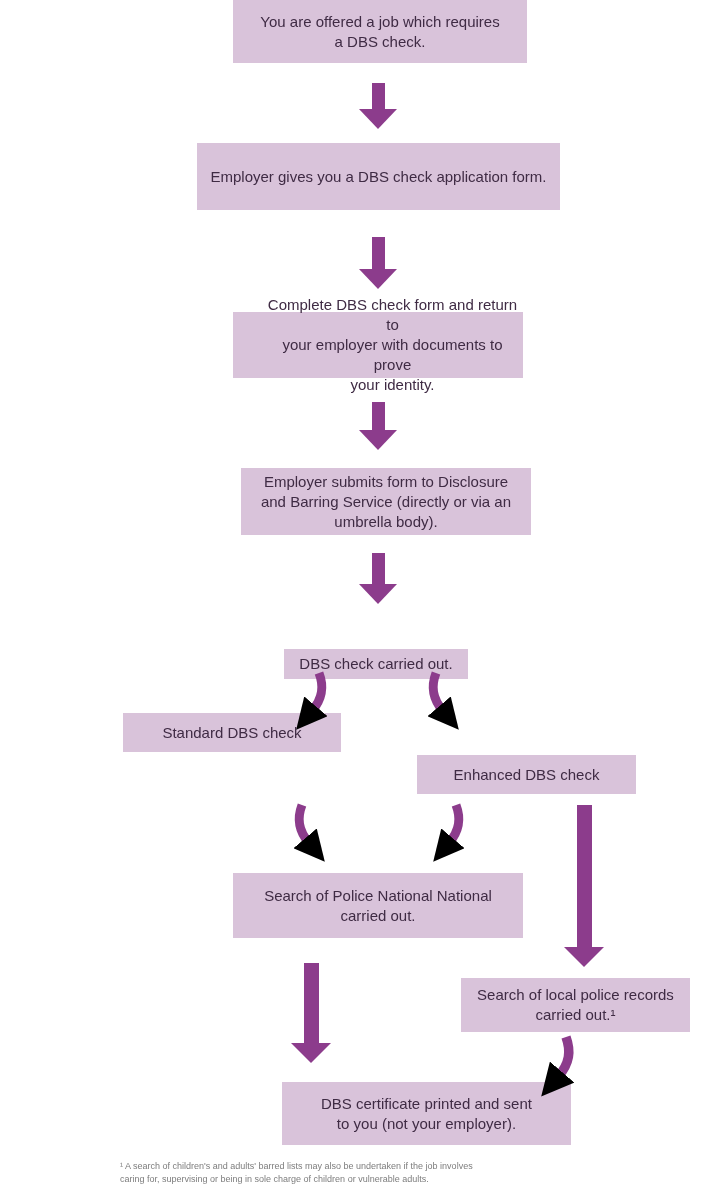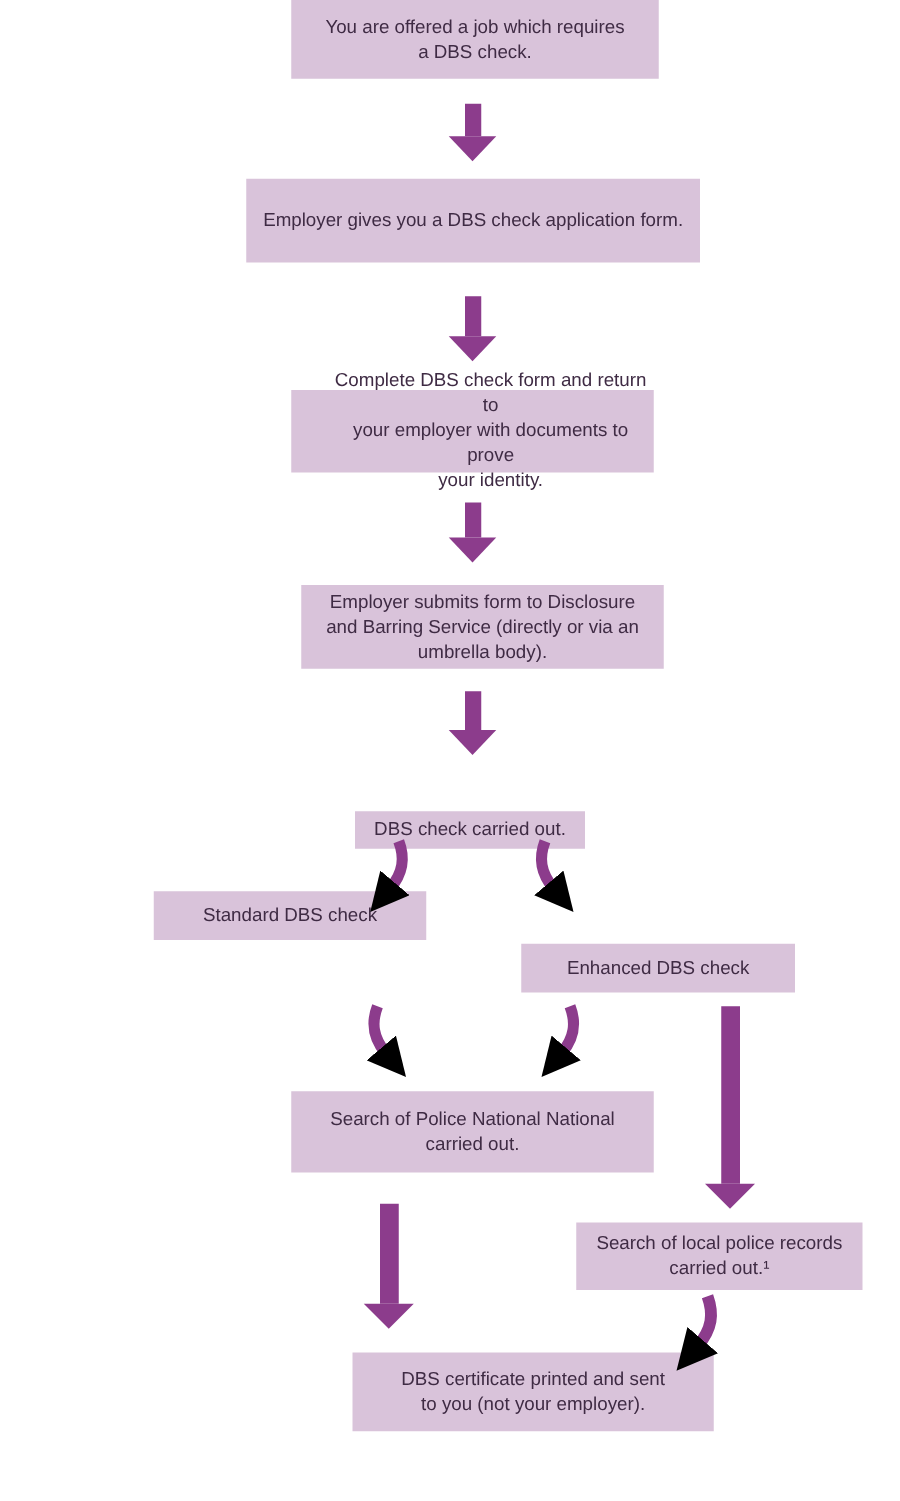--- a/index.html
+++ b/index.html
@@ -133,14 +133,16 @@
   </svg>
 
   <svg class="curve" style="left:420px;top:800px;" width="50" height="66" viewBox="0 0 50 66">
     <path d="M36,5 C41,18 40,30 29,43" fill="none" stroke="currentColor" stroke-width="9" marker-end="url(#ah)"></path>
   </svg>
 
   <svg class="curve" style="left:526px;top:1033px;" width="54" height="64" viewBox="0 0 54 64">
     <path d="M40,4 C45,18 44,30 32,44" fill="none" stroke="currentColor" stroke-width="9.5" marker-end="url(#ah)"></path>
   </svg>
 
+  <div class="footnote">¹ A search of children's and adults' barred lists may also be undertaken if the job involves
+caring for, supervising or being in sole charge of children or vulnerable adults.</div>
 
 </div>
 
 </body></html>

